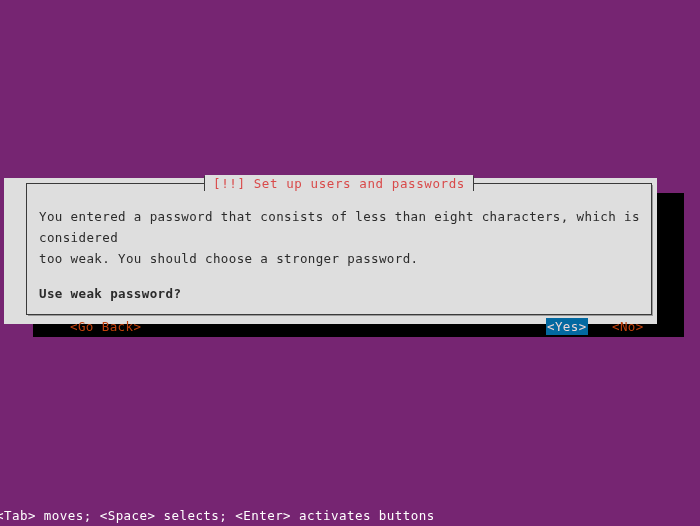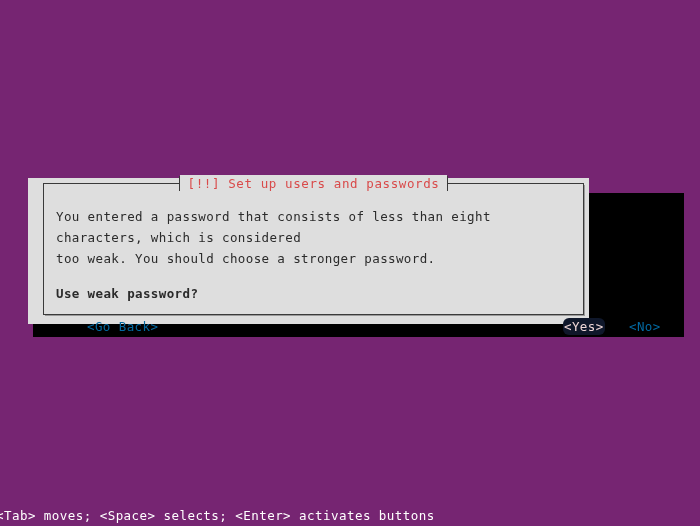--- a/index.html
+++ b/index.html
@@ -33,26 +33,26 @@
     top: 193px;
     width: 651px;
     height: 144px;
     background: #000000;
     z-index: 1;
   }
 
   
   .dialog {
     position: absolute;
-    left: 28px;
+    left: 4px;
     top: 178px;
-    width: 561px;
+    width: 653px;
     height: 146px;
     background: #dedede;
-    padding: 5px 5px 9px 15px;
+    padding: 5px 5px 9px 22px;
     z-index: 2;
   }
 
   
   .dialog-inner {
     position: relative;
     width: 100%;
     height: 100%;
     background: #dedede;
     border: 1px solid #3a3a3a;
@@ -118,38 +118,37 @@
   .para.question { margin-bottom: 14px; font-weight: bold; }
 
   
   .button-row {
     position: relative;
     height: 18px;
   }
   .btn {
     position: absolute;
     top: 0;
-    color: #0369a1;
+    color: #c2410c;
     background: transparent;
     font-family: inherit;
     font-size: 12.5px;
     line-height: 17px;
     letter-spacing: 0.4px;
     white-space: nowrap;
     padding: 0 1px;
     border: 0;
   }
   .btn-goback { left: 30px; }
   .btn-yes    { left: 507px; }
   .btn-no     { left: 572px; }
 
   .btn.selected {
-    background: #0f172a;
+    background: #0369a1;
     color: #f0d8d8;
-    border-radius: 6px;
   }
 
   
   .helpbar {
     position: absolute;
     left: -4px;
     bottom: 2px;
     width: 710px;
     color: #ffffff;
     font-size: 12.5px;

